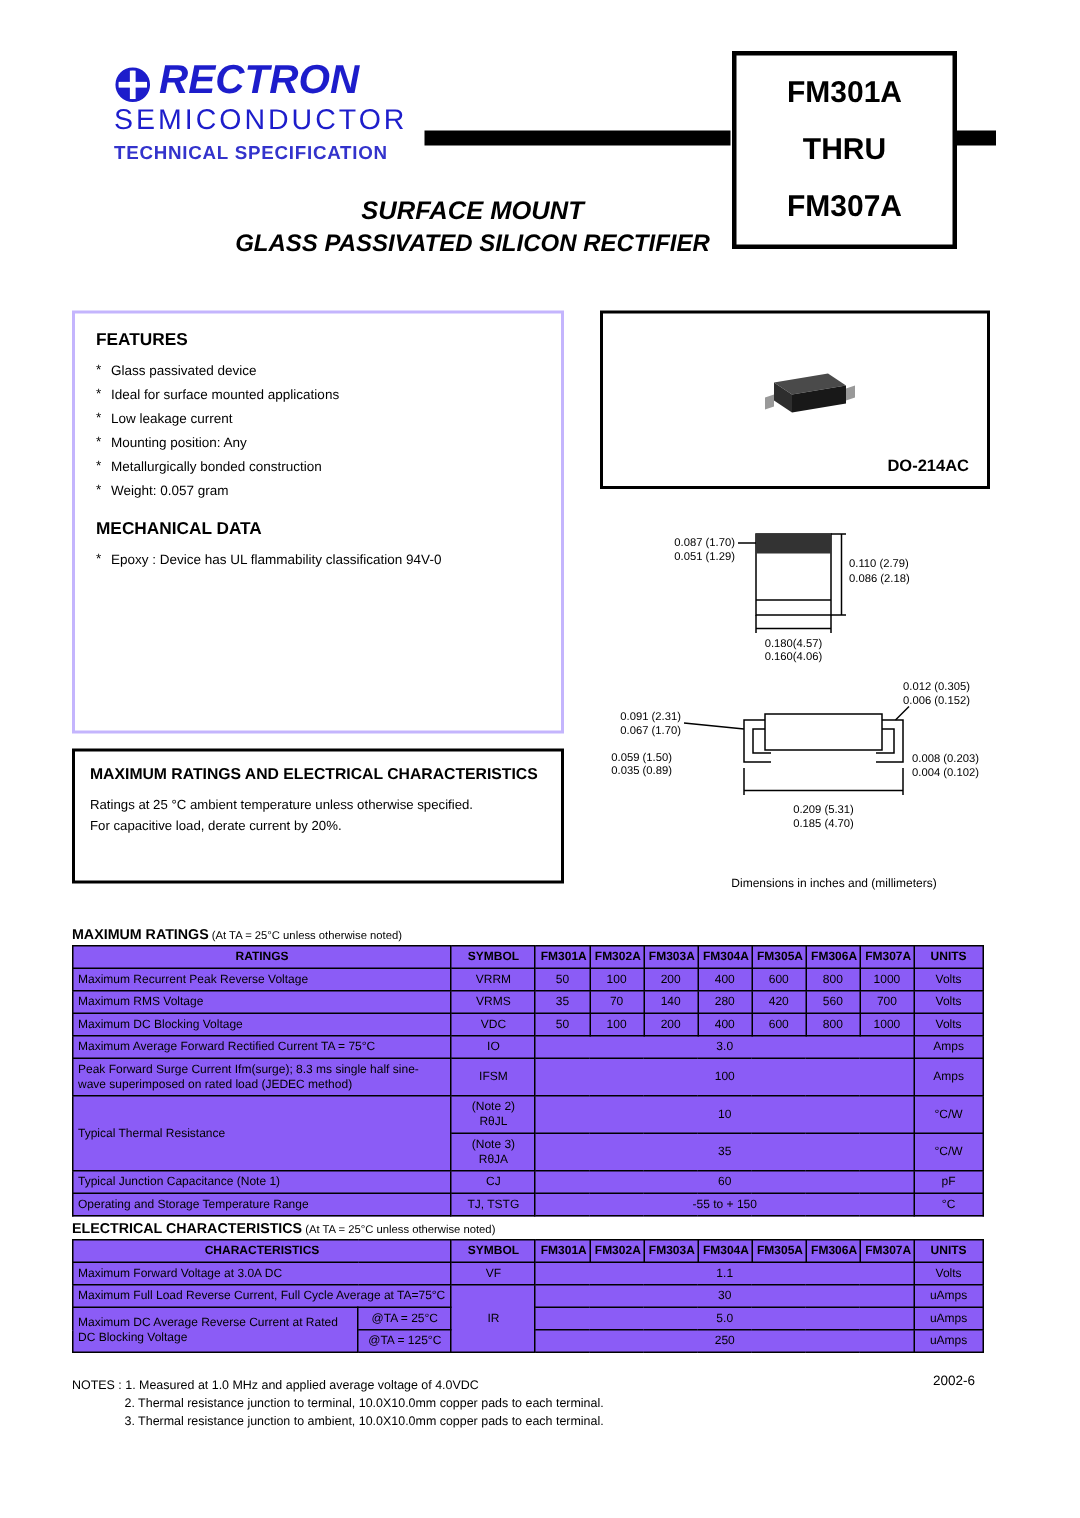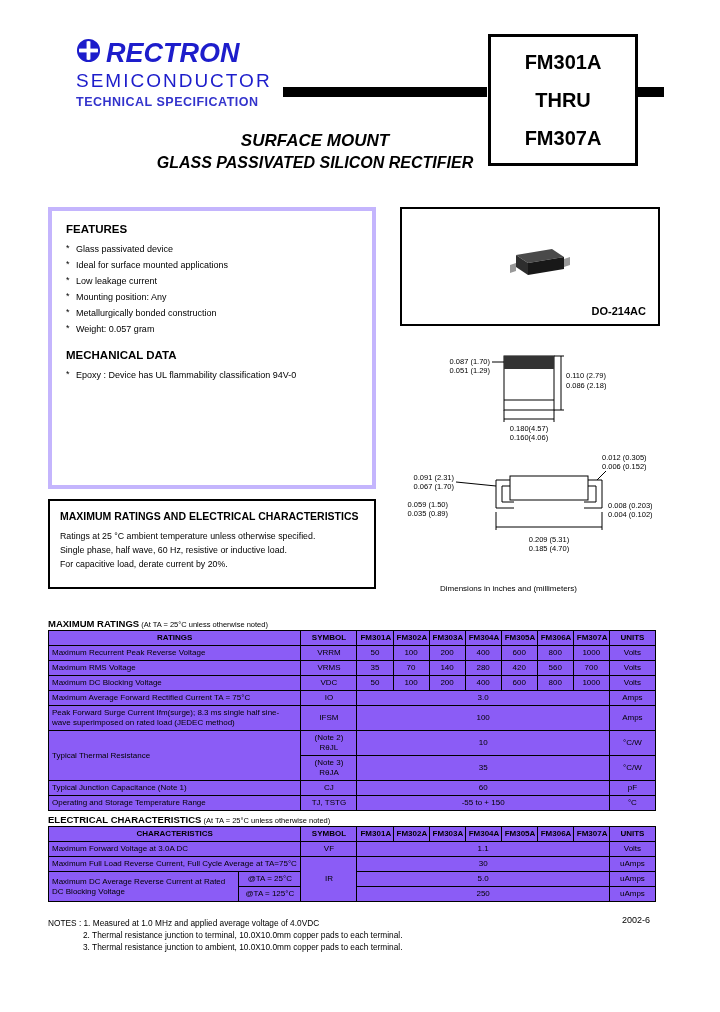--- a/index.html
+++ b/index.html
@@ -1,56 +1,56 @@
 <!DOCTYPE html>
 <html style="--brand-blue: #1d1dcb; --spec-blue: #3333cc; --bar-black: #000000;"><head>
 <meta charset="utf-8">
 <style>
   html,body{margin:0;padding:0;background:#fff}
   .page{position:relative;width:720px;height:1012px;background:#fff;overflow:hidden;
         font-family:"Liberation Sans","DejaVu Sans",sans-serif;color:#000}
 
   
   .logo-block{position:absolute;left:76px;top:38px}
-  .brand-row{display:flex;align-items:flex-start;gap:5px}
+  .brand-row{display:flex;align-items:flex-end;gap:5px}
   .logo-icon{width:25px;height:25px}
   .brand{font-size:27px;font-weight:bold;font-style:italic;color:var(--brand-blue,#1d1dcb)}
   .division{font-size:19px;font-weight:normal;color:var(--brand-blue,#1d1dcb);letter-spacing:2px;margin-top:1px}
   .spec{font-size:12.5px;font-weight:bold;color:var(--spec-blue,#3333cc);letter-spacing:.5px;margin-top:3px}
   .bar{position:absolute;top:87px;height:10px;background:var(--bar-black,#000)}
   .bar1{left:283px;width:204px}
   .bar2{left:634px;width:30px}
   .part-box{position:absolute;left:488px;top:34px;width:144px;height:114px;border:3px solid #000;
             display:flex;flex-direction:column;justify-content:space-around;align-items:center;padding:6px 0;background:#fff}
   .pn{font-size:20px;font-weight:bold}
 
   
   .title-block{position:absolute;left:60px;top:131px;width:510px;text-align:center}
   .t1{font-size:17px;font-weight:bold;font-style:italic}
   .t2{font-size:16px;font-weight:bold;font-style:italic;margin-top:3px}
   .t3{font-size:12.5px;font-weight:bold;font-style:italic;margin-top:9px;white-space:pre-wrap}
 
   
-  .features-box{position:absolute;left:48px;top:207px;width:328px;height:282px;border:4px solid #c4b5fd;padding:12px 14px;box-sizing:border-box}
+  .features-box{position:absolute;left:48px;top:207px;width:328px;height:282px;border:2px solid #c4b5fd;padding:12px 14px;box-sizing:border-box}
   .fb-h{font-size:11.5px;font-weight:bold;margin-bottom:9px}
   ul.feat{list-style:none;margin:0;padding:0;font-size:9px}
   ul.feat li{margin-bottom:6px;position:relative;padding-left:10px}
   ul.feat li::before{content:"*";position:absolute;left:0;top:-1px}
   .mech-h{font-size:11.5px;font-weight:bold;margin:15px 0 9px}
   .mech-item{font-size:9px;position:relative;padding-left:10px}
   .mech-item::before{content:"*";position:absolute;left:0;top:-1px}
 
   
   .pkg-box{position:absolute;left:400px;top:207px;width:260px;height:119px;border:2px solid #000;box-sizing:border-box}
   .pkg-3d{position:absolute;left:100px;top:32px}
   .pkg-name{position:absolute;right:12px;bottom:7px;font-size:11px;font-weight:bold}
   .dims-svg{position:absolute;left:392px;top:330px}
   .dims-svg text{font-size:7.5px;fill:#000;font-family:"Liberation Sans","DejaVu Sans",sans-serif}
   .dims-svg line,.dims-svg path,.dims-svg rect{stroke-width:1}
-  .dims-note{position:absolute;left:440px;top:584px;width:232px;font-size:8px;}
+  .dims-note{position:absolute;left:440px;top:584px;width:232px;font-size:8px;text-align:center}
 
   
   .ratings-box{position:absolute;left:48px;top:499px;width:328px;height:90px;border:2px solid #000;padding:9px 10px;box-sizing:border-box}
   .rb-h{font-size:10.5px;font-weight:bold;margin-bottom:7px}
   ul.rb-lines{list-style:none;margin:0;padding:0}
   ul.rb-lines li{font-size:8.8px;line-height:14px}
 
   
   .cap{position:absolute;font-size:9.5px}
   .cap .cap-b{font-weight:bold}
@@ -174,21 +174,20 @@
       <text x="157" y="212" text-anchor="middle">0.209 (5.31)</text>
       <text x="157" y="221" text-anchor="middle">0.185 (4.70)</text>
     </g>
   </svg>
   <div class="dims-note">Dimensions in inches and (millimeters)</div>
 
   <div class="ratings-box">
     <div class="rb-h">MAXIMUM RATINGS AND ELECTRICAL CHARACTERISTICS</div>
     <ul class="rb-lines">
         <li>Ratings at 25 °C ambient temperature unless otherwise specified.</li>
-        <li>Single phase, half wave, 60 Hz, resistive or inductive load.</li>
         <li>For capacitive load, derate current by 20%.</li>
       </ul>
   </div>
 
   <div class="cap mr-cap">
     <span class="cap-b">MAXIMUM RATINGS</span><span class="cap-n"> (At TA = 25°C unless otherwise noted)</span>
   </div>
   <table class="mr">
     <colgroup>
       <col style="width:252px">

